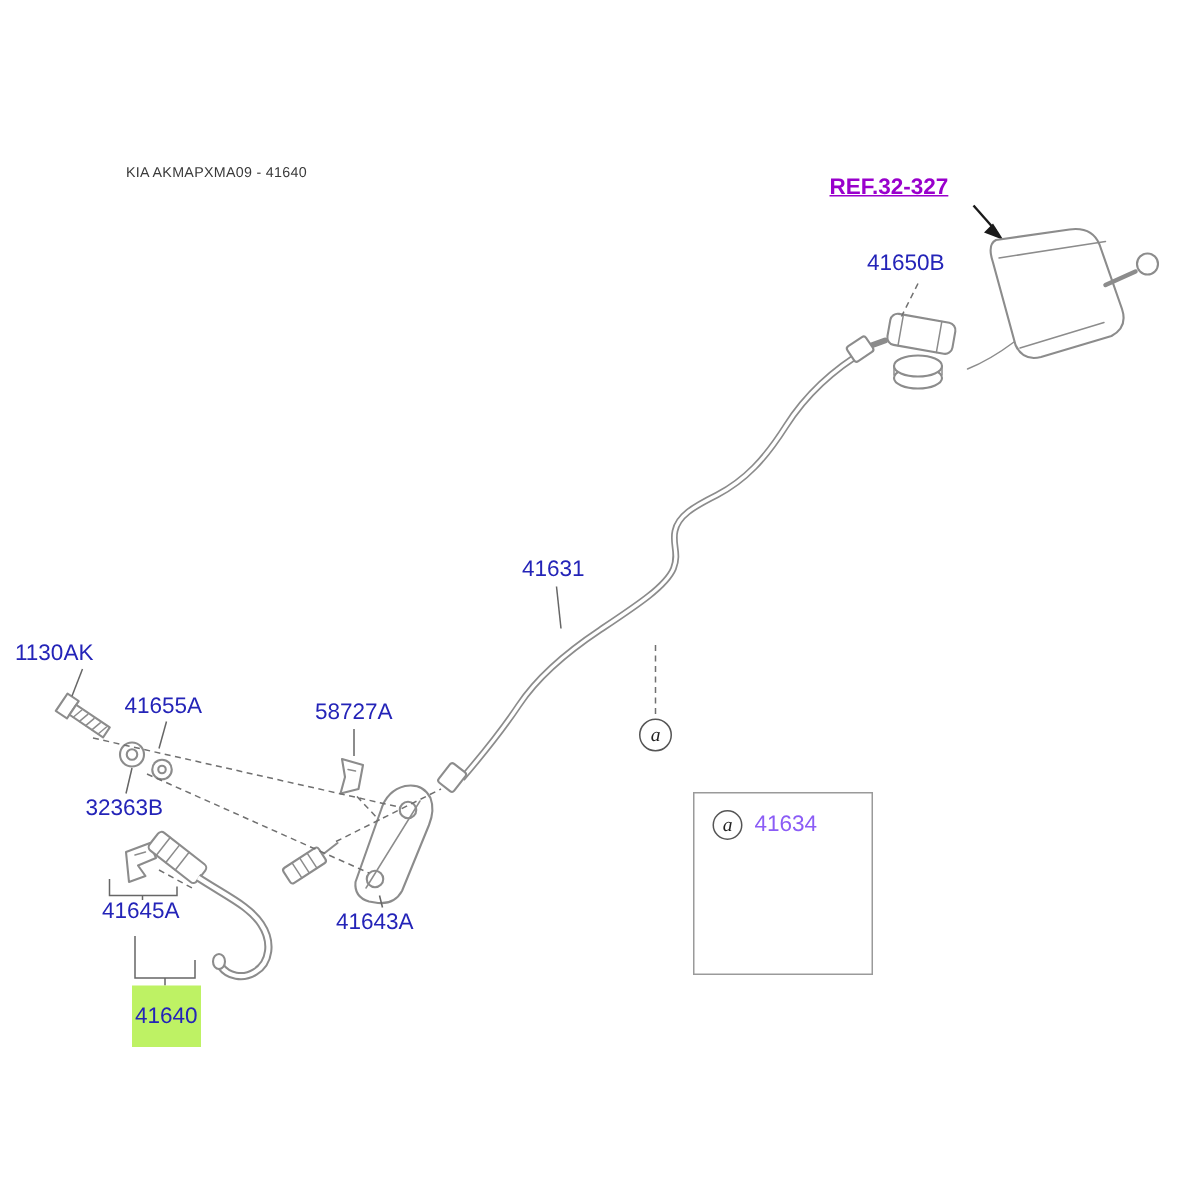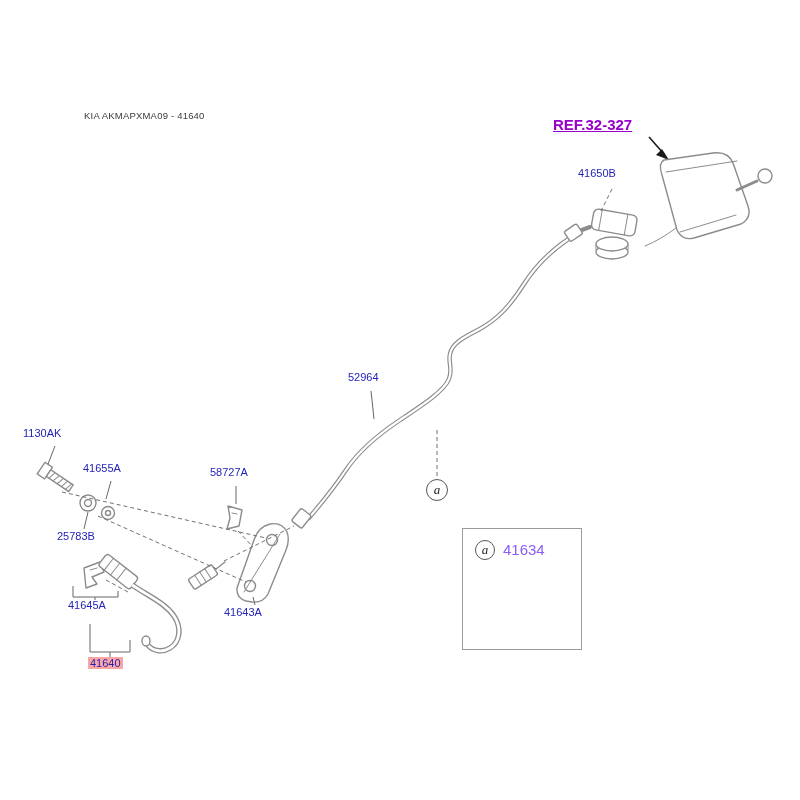--- a/index.html
+++ b/index.html
@@ -1,23 +1,23 @@
 <!DOCTYPE html>
 <html><head>
 <meta charset="utf-8">
 <style>
   *{margin:0;padding:0;box-sizing:border-box}
   html,body{width:800px;height:800px;background:#fff;font-family:"Liberation Sans",sans-serif}
   #stage{position:relative;width:800px;height:800px;background:#fff;overflow:hidden}
   #art{position:absolute;left:0;top:0}
 
   .catalog-code{position:absolute;left:84px;top:110px;font-size:9.5px;color:#3a3a3a;letter-spacing:.2px}
-  .part-label{position:absolute;font-size:11px;color:#2424b8;white-space:nowrap;cursor:pointer}
+  .part-label{position:absolute;font-size:15px;color:#2424b8;white-space:nowrap;cursor:pointer}
   .ref-label{position:absolute;left:553px;top:116px;font-size:15px;font-weight:bold;color:#9900cc;text-decoration:underline;cursor:pointer}
-  .hl{background:#fca5a5;padding:0 2px}
+  .hl{background:#bef264;padding:12px 2px}
 
   .circle-letter{position:absolute;width:22px;height:22px;border:1.3px solid #555;border-radius:50%;
     display:flex;align-items:center;justify-content:center;
     font-family:"Liberation Serif",serif;font-style:italic;font-size:13px;color:#222;background:#fff}
   .legend-box{position:absolute;left:462px;top:528px;width:120px;height:122px;border:1px solid #9a9a9a;background:#fff}
   .legend-box .circle-letter{left:12px;top:11px;width:20px;height:20px}
   .legend-part{position:absolute;left:40px;top:12px;font-size:15px;color:#8b5cf6;cursor:pointer}
 
   .art{stroke:#8c8c8c;stroke-width:1.4;fill:none;stroke-linecap:round;stroke-linejoin:round}
   .fillw{fill:#fff}
@@ -141,24 +141,24 @@
       <path class="thin" d="M510,620 L544,620"></path>
       <path class="thin" d="M523,600 L530,598"></path>
     </g>
   </svg>
 
   <div class="catalog-code">KIA AKMAPXMA09 - 41640</div>
 
   <div class="ref-label">REF.32-327</div>
 
   <div class="part-label" style="left:578px;top:167px">41650B</div>
-  <div class="part-label" style="left:348px;top:371px">52964</div>
-  <div class="part-label" style="left:23px;top:427px">1130AK</div>
+  <div class="part-label" style="left:348px;top:371px">41631</div>
+  <div class="part-label" style="left:10px;top:427px">1130AK</div>
   <div class="part-label" style="left:83px;top:462px">41655A</div>
-  <div class="part-label" style="left:57px;top:530px">25783B</div>
+  <div class="part-label" style="left:57px;top:530px">32363B</div>
   <div class="part-label" style="left:210px;top:466px">58727A</div>
   <div class="part-label" style="left:68px;top:599px">41645A</div>
   <div class="part-label" style="left:224px;top:606px">41643A</div>
   <div class="part-label hl" style="left:88px;top:657px">41640</div>
 
   <div class="circle-letter" style="left:426px;top:479px">a</div>
 
   <div class="legend-box">
     <div class="circle-letter">a</div>
     <div class="legend-part">41634</div>

